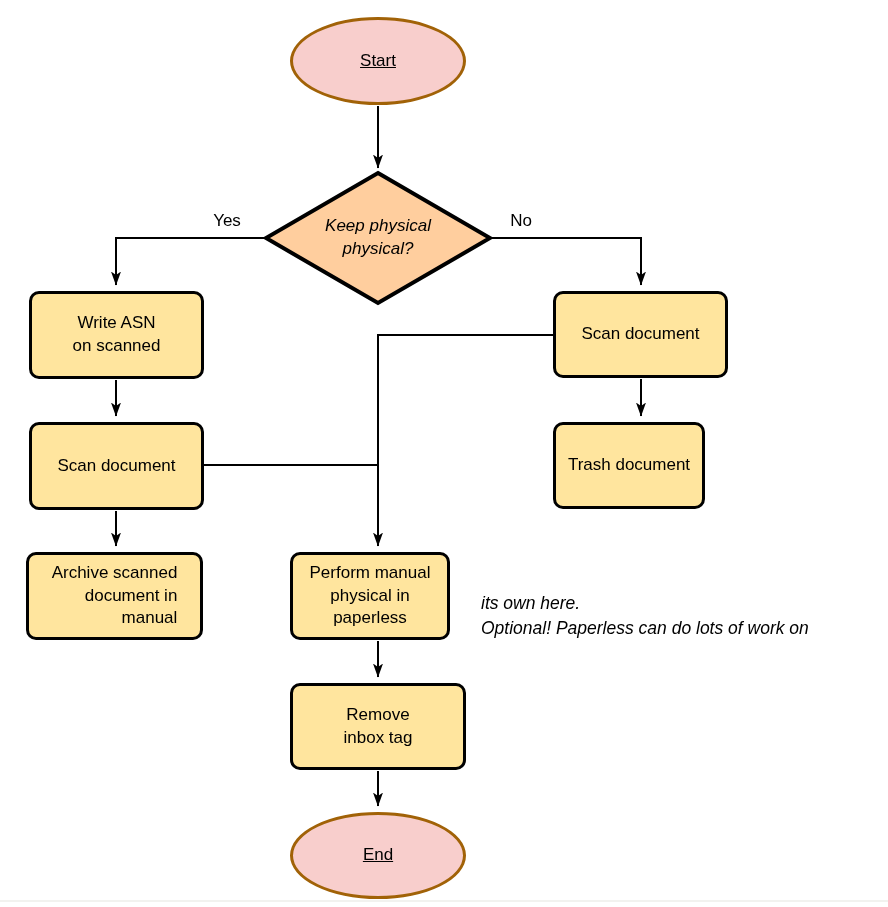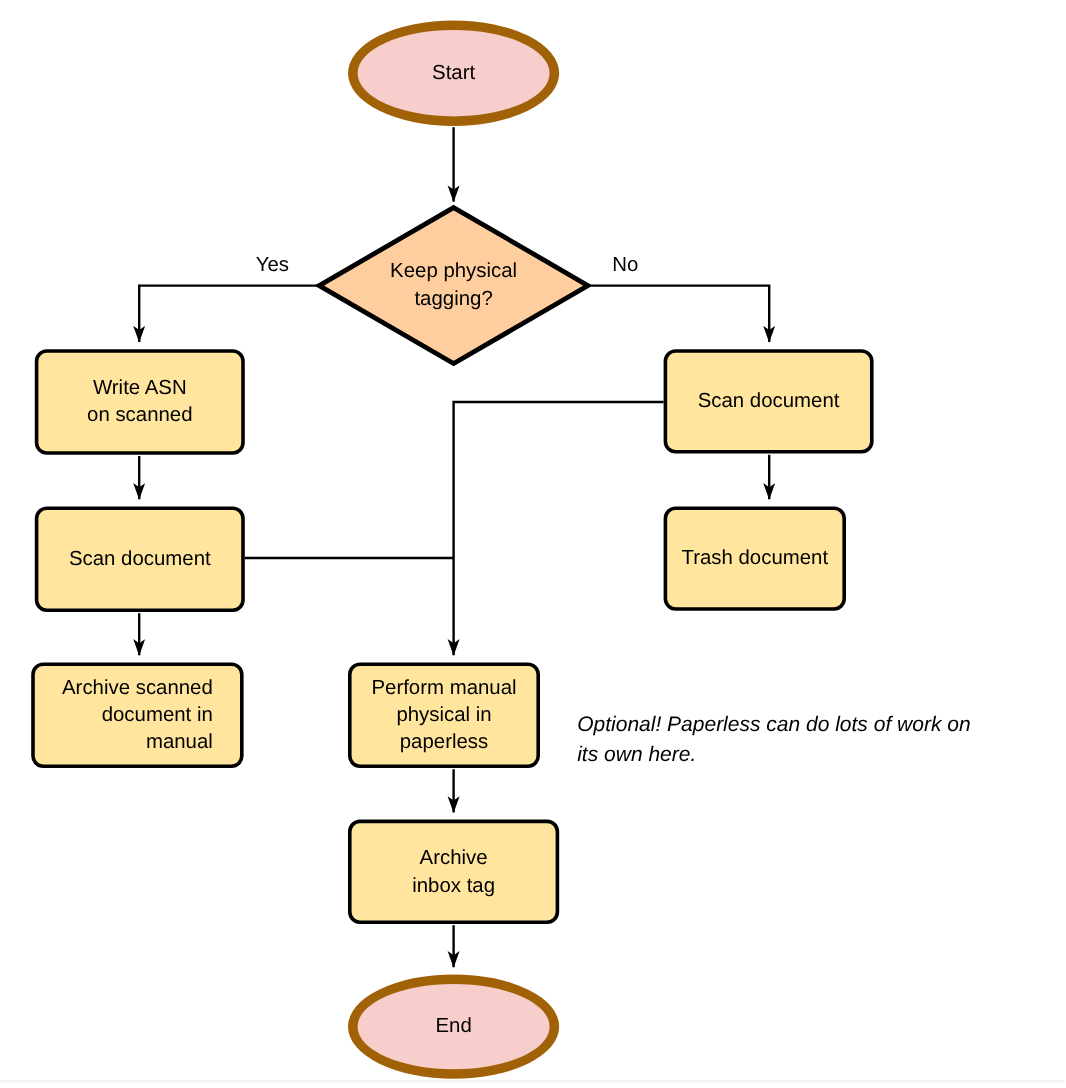--- a/index.html
+++ b/index.html
@@ -26,22 +26,23 @@
     justify-content: center;
     text-align: center;
     box-sizing: border-box;
     font-size: 17px;
     line-height: 1.35;
   }
   .node .label { display: block; }
   .node .label span { display: block; white-space: nowrap; }
   .terminal {
     background: #f8cecc;
-    border: 8px solid #a16207;
+    border: 3px solid #a16207;
     border-radius: 50%;
+    text-decoration: underline;
   }
   .process {
     background: #ffe59e;
     border: 3px solid #000;
     border-radius: 10px;
   }
   .decision-wrap {
     position: absolute;
     z-index: 2;
     left: 263px; top: 170px;
@@ -51,21 +52,21 @@
   .decision-text {
     position: absolute;
     left: 0; top: 0; right: 0; bottom: 0;
     display: flex;
     align-items: center;
     justify-content: center;
     text-align: center;
     font-size: 17px;
     line-height: 1.35;
   }
-  .decision-text span { display: block; white-space: nowrap; }
+  .decision-text span { display: block; white-space: nowrap; font-style: italic; }
   .edge-label {
     position: absolute;
     z-index: 3;
     font-size: 17px;
     text-align: center;
   }
   .note {
     position: absolute;
     z-index: 2;
     left: 481px; top: 591px;
@@ -122,21 +123,21 @@
     </div>
   </div>
 
   <div class="decision-wrap">
     <svg width="230" height="136" viewBox="0 0 230 136">
       <polygon points="115,3 227,68 115,133 3,68" fill="#ffce9e" stroke="#000" stroke-width="4"></polygon>
     </svg>
     <div class="decision-text">
       <div>
         <span>Keep physical</span>
-        <span>tagging?</span>
+        <span>physical?</span>
       </div>
     </div>
   </div>
 
   <div class="edge-label l-yes">Yes</div>
   <div class="edge-label l-no">No</div>
 
   <div class="node process n-write-asn">
     <div class="label">
       <span>Write ASN</span>
@@ -172,27 +173,27 @@
 
   <div class="node process n-tagging">
     <div class="label">
       <span>Perform manual</span>
       <span>physical in</span>
       <span>paperless</span>
     </div>
   </div>
 
   <div class="note">
+    <span>its own here.</span>
     <span>Optional! Paperless can do lots of work on</span>
-    <span>its own here.</span>
   </div>
 
   <div class="node process n-remove">
     <div class="label">
-      <span>Archive</span>
+      <span>Remove</span>
       <span>inbox tag</span>
     </div>
   </div>
 
   <div class="node terminal n-end">
     <div class="label">
       <span>End</span>
     </div>
   </div>
 

